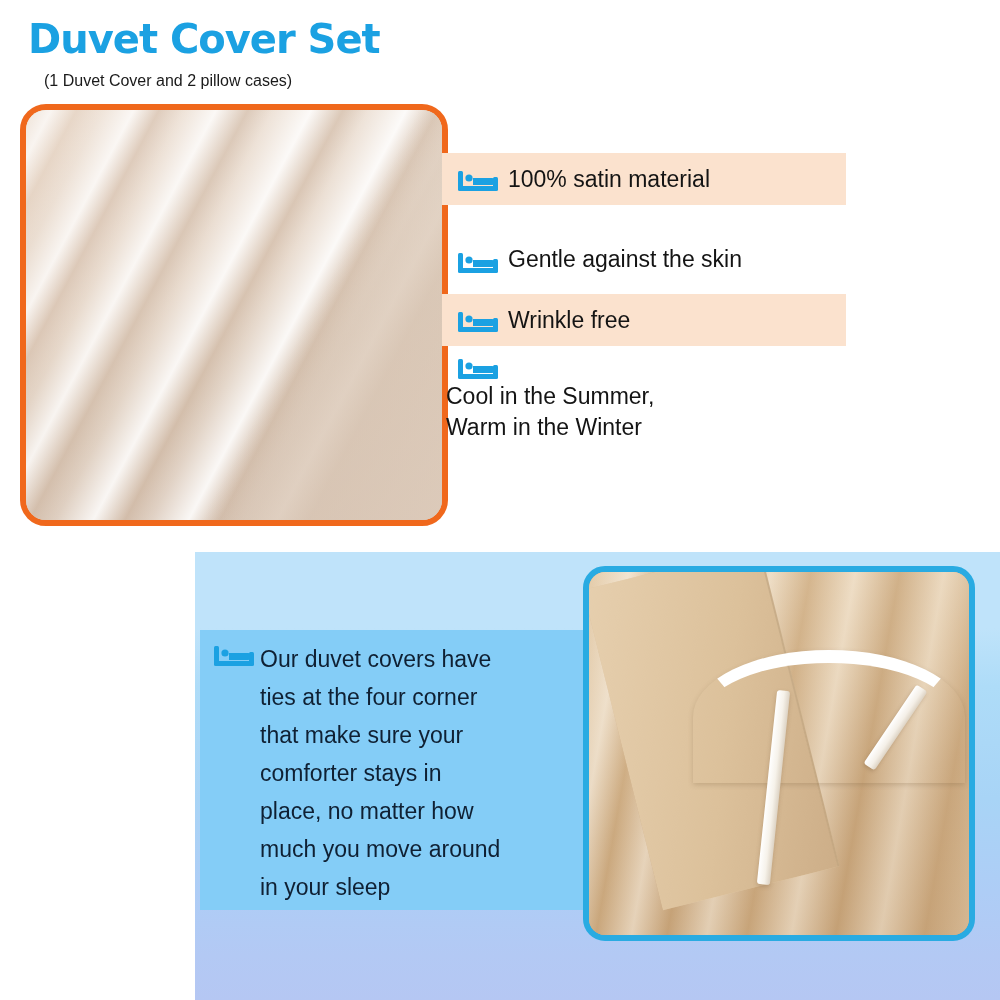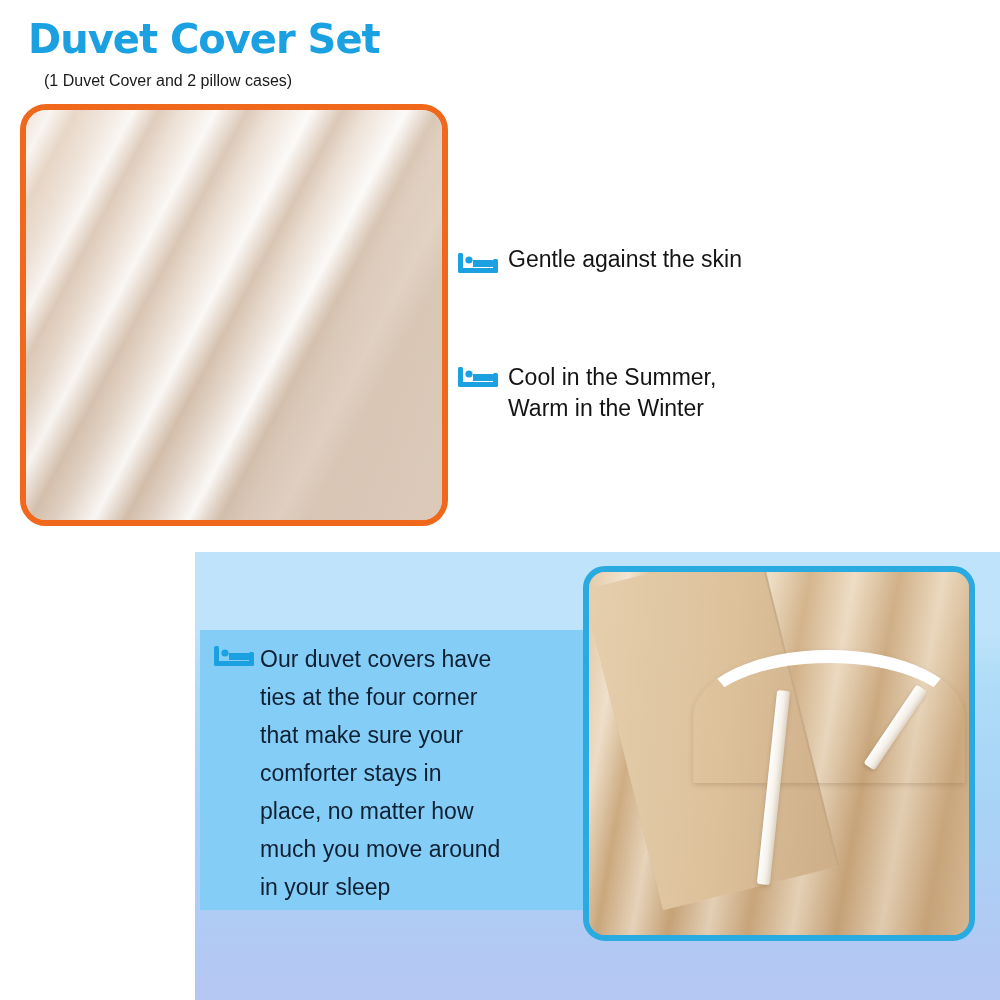--- a/index.html
+++ b/index.html
@@ -182,36 +182,60 @@
 
   <div class="title">Duvet Cover Set</div>
   <div class="subtitle">(1 Duvet Cover and 2 pillow cases)</div>
 
   <div class="photo-main">
     <div class="satin-main"></div>
   </div>
 
   <div class="features">
 
+    <div class="feature-row band" style="top:49px;height:52px;align-items:center;">
+      <span class="bed-wrap">
+        <svg class="bed-icon" viewBox="0 0 40 24" aria-hidden="true">
+          <rect x="0" y="2" width="5" height="20" rx="1.5" fill="#1BA1E2"></rect>
+          <rect x="35" y="8" width="5" height="14" rx="1.5" fill="#1BA1E2"></rect>
+          <rect x="3" y="17" width="35" height="5" rx="1.5" fill="#1BA1E2"></rect>
+          <circle cx="11" cy="9" r="3.6" fill="#1BA1E2"></circle>
+          <path d="M15 16 h19 a3.5 3.5 0 0 0 3.5 -3.5 a3.5 3.5 0 0 0 -3.5 -3.5 h-19 z" fill="#1BA1E2"></path>
+        </svg>
+      </span>
+      <span class="feature-text">100% satin material</span>
+    </div>
 
     <div class="feature-row" style="top:119px;height:52px;align-items:flex-end;">
       <span class="bed-wrap">
         <svg class="bed-icon" viewBox="0 0 40 24" aria-hidden="true">
           <rect x="0" y="2" width="5" height="20" rx="1.5" fill="#1BA1E2"></rect>
           <rect x="35" y="8" width="5" height="14" rx="1.5" fill="#1BA1E2"></rect>
           <rect x="3" y="17" width="35" height="5" rx="1.5" fill="#1BA1E2"></rect>
           <circle cx="11" cy="9" r="3.6" fill="#1BA1E2"></circle>
           <path d="M15 16 h19 a3.5 3.5 0 0 0 3.5 -3.5 a3.5 3.5 0 0 0 -3.5 -3.5 h-19 z" fill="#1BA1E2"></path>
         </svg>
       </span>
       <span class="feature-text">Gentle against the skin</span>
     </div>
 
-
-    <div class="feature-row" style="top:258px;height:74px;">
+    <div class="feature-row band" style="top:190px;height:52px;align-items:center;">
+      <span class="bed-wrap">
+        <svg class="bed-icon" viewBox="0 0 40 24" aria-hidden="true">
+          <rect x="0" y="2" width="5" height="20" rx="1.5" fill="#1BA1E2"></rect>
+          <rect x="35" y="8" width="5" height="14" rx="1.5" fill="#1BA1E2"></rect>
+          <rect x="3" y="17" width="35" height="5" rx="1.5" fill="#1BA1E2"></rect>
+          <circle cx="11" cy="9" r="3.6" fill="#1BA1E2"></circle>
+          <path d="M15 16 h19 a3.5 3.5 0 0 0 3.5 -3.5 a3.5 3.5 0 0 0 -3.5 -3.5 h-19 z" fill="#1BA1E2"></path>
+        </svg>
+      </span>
+      <span class="feature-text">Wrinkle free</span>
+    </div>
+
+    <div class="feature-row" style="top:250px;height:74px;flex-direction:column;">
       <span class="bed-wrap">
         <svg class="bed-icon" viewBox="0 0 40 24" aria-hidden="true">
           <rect x="0" y="2" width="5" height="20" rx="1.5" fill="#1BA1E2"></rect>
           <rect x="35" y="8" width="5" height="14" rx="1.5" fill="#1BA1E2"></rect>
           <rect x="3" y="17" width="35" height="5" rx="1.5" fill="#1BA1E2"></rect>
           <circle cx="11" cy="9" r="3.6" fill="#1BA1E2"></circle>
           <path d="M15 16 h19 a3.5 3.5 0 0 0 3.5 -3.5 a3.5 3.5 0 0 0 -3.5 -3.5 h-19 z" fill="#1BA1E2"></path>
         </svg>
       </span>
       <span class="feature-text">Cool in the Summer,

